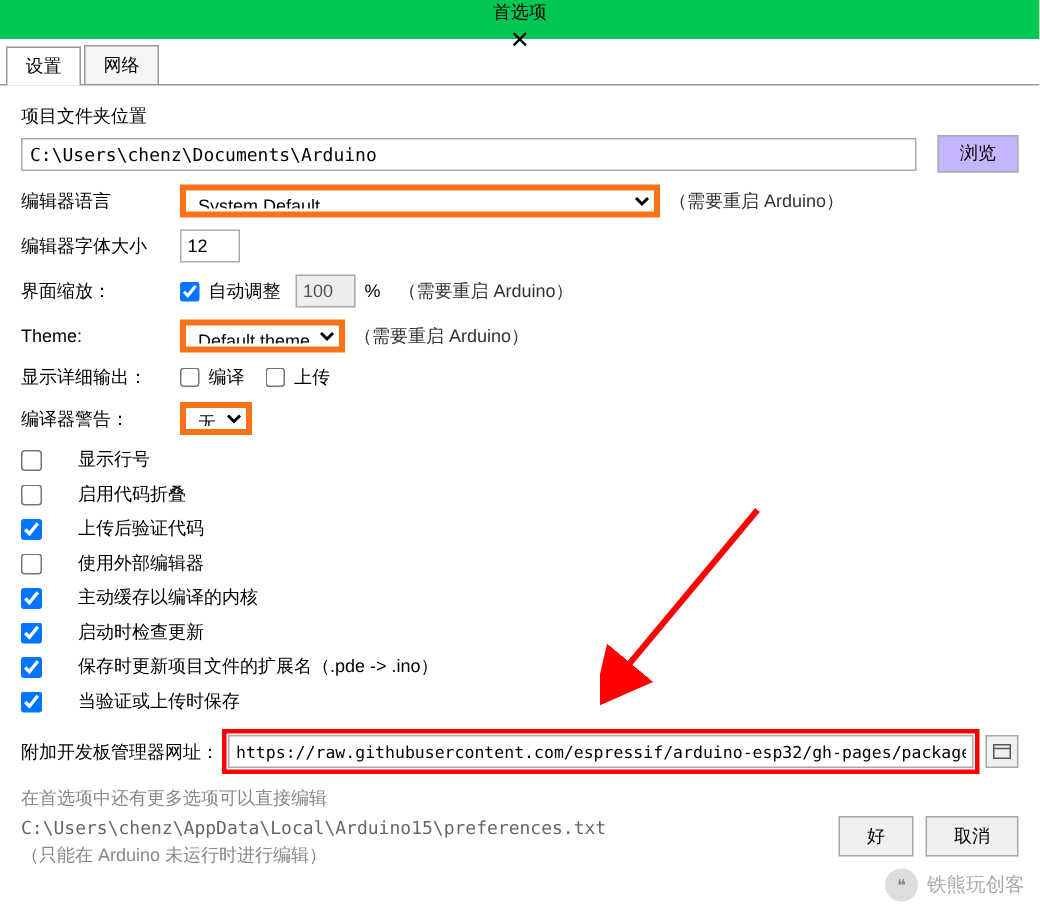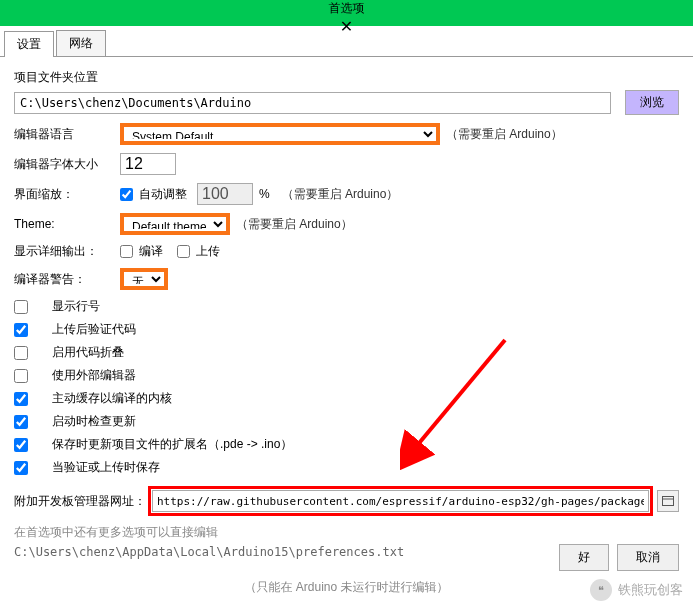--- a/index.html
+++ b/index.html
@@ -12,21 +12,21 @@
   .tab.active { background: #fff; position: relative; top: 1px; }
   .content { padding: 12px 14px; }
   .row { display: flex; align-items: center; margin-bottom: 8px; gap: 6px; }
   .label { min-width: 100px; font-size: 12px; }
   .path-input { flex: 1; border: 1px solid #aaa; padding: 3px 5px; font-family: Consolas, monospace; font-size: 12px; height: 22px; }
   .browse-btn { padding: 3px 14px; border: 1px solid #aaa; background: #c4b5fd; font-size: 12px; margin-left: 8px; }
   select { border: 4px solid #f97316; padding: 2px 4px; font-size: 12px; height: 22px; background: #fff; }
   .wide-select { width: 320px; }
   .theme-select { width: 110px; }
   .small-select { width: 48px; }
-  input[type="text"].small-input { width: 56px; border: 1px solid #aaa; padding: 2px 4px; height: 22px; font-size: 16px; }
+  input[type="text"].small-input { width: 40px; border: 1px solid #aaa; padding: 2px 4px; height: 22px; font-size: 12px; }
   .hint { color: #333; font-size: 12px; }
   .checkbox-row { display: flex; align-items: center; margin-bottom: 6px; gap: 20px; }
   .checkbox-row input[type="checkbox"] { width: 14px; height: 14px; margin-right: 4px; }
   .checkbox-list { margin-top: 8px; }
   .url-row { display: flex; align-items: center; margin-top: 10px; }
   .url-label { font-size: 12px; margin-right: 2px; white-space: nowrap; }
   .url-input { flex: 1; border: 1px solid #aaa; padding: 3px 4px; font-family: Consolas, monospace; font-size: 11px; height: 22px; }
   .url-highlight { border: 3px solid #ff0000; padding: 1px; display: flex; flex: 1; }
   .icon-btn { width: 22px; height: 22px; border: 1px solid #aaa; background: #f0f0f0; margin-left: 4px; display: flex; align-items: center; justify-content: center; }
   .gray-text { color: #888; margin-top: 8px; font-size: 12px; }
@@ -96,26 +96,26 @@
     <span class="label">编译器警告：</span>
     <select class="small-select"><option>无</option></select>
   </div>
 
   <div class="checkbox-list">
     <div class="checkbox-row">
         <input type="checkbox" style="">
         <span>显示行号</span>
       </div>
     <div class="checkbox-row">
+        <input type="checkbox" style="">
+        <span>启用代码折叠</span>
+      </div>
+    <div class="checkbox-row">
         <input type="checkbox" checked="" style="">
         <span>上传后验证代码</span>
-      </div>
-    <div class="checkbox-row">
-        <input type="checkbox" style="">
-        <span>启用代码折叠</span>
       </div>
     <div class="checkbox-row">
         <input type="checkbox" style="">
         <span>使用外部编辑器</span>
       </div>
     <div class="checkbox-row">
         <input type="checkbox" checked="" style="">
         <span>主动缓存以编译的内核</span>
       </div>
     <div class="checkbox-row">
@@ -140,21 +140,21 @@
     <div class="icon-btn">
       <svg width="12" height="10" viewBox="0 0 12 10">
           <rect x="0.5" y="0.5" width="11" height="9" fill="none" stroke="#555"></rect>
           <line x1="0.5" y1="3" x2="11.5" y2="3" stroke="#555"></line>
         </svg>
     </div>
   </div>
 
   <div class="gray-text">在首选项中还有更多选项可以直接编辑</div>
   <div class="gray-text mono" style="color:#666;margin-top:4px;">C:\Users\chenz\AppData\Local\Arduino15\preferences.txt</div>
-  <div class="gray-text" style="margin-top:20px;text-align:center;">（只能在 Arduino 未运行时进行编辑）</div>
+  <div class="gray-text" style="margin-top:3px;">（只能在 Arduino 未运行时进行编辑）</div>
 
 </div>
 
 <svg class="arrow-svg" style="left:400px; top:330px;" width="120" height="140">
   <defs>
       <marker id="ah" markerWidth="10" markerHeight="10" refX="2" refY="5" orient="auto">
         <path d="M0,0 L10,5 L0,10 Z" fill="#ff0000"></path>
       </marker>
     </defs>
   <line x1="105" y1="10" x2="15" y2="118" stroke="#ff0000" stroke-width="4" marker-end="url(#ah)"></line>

